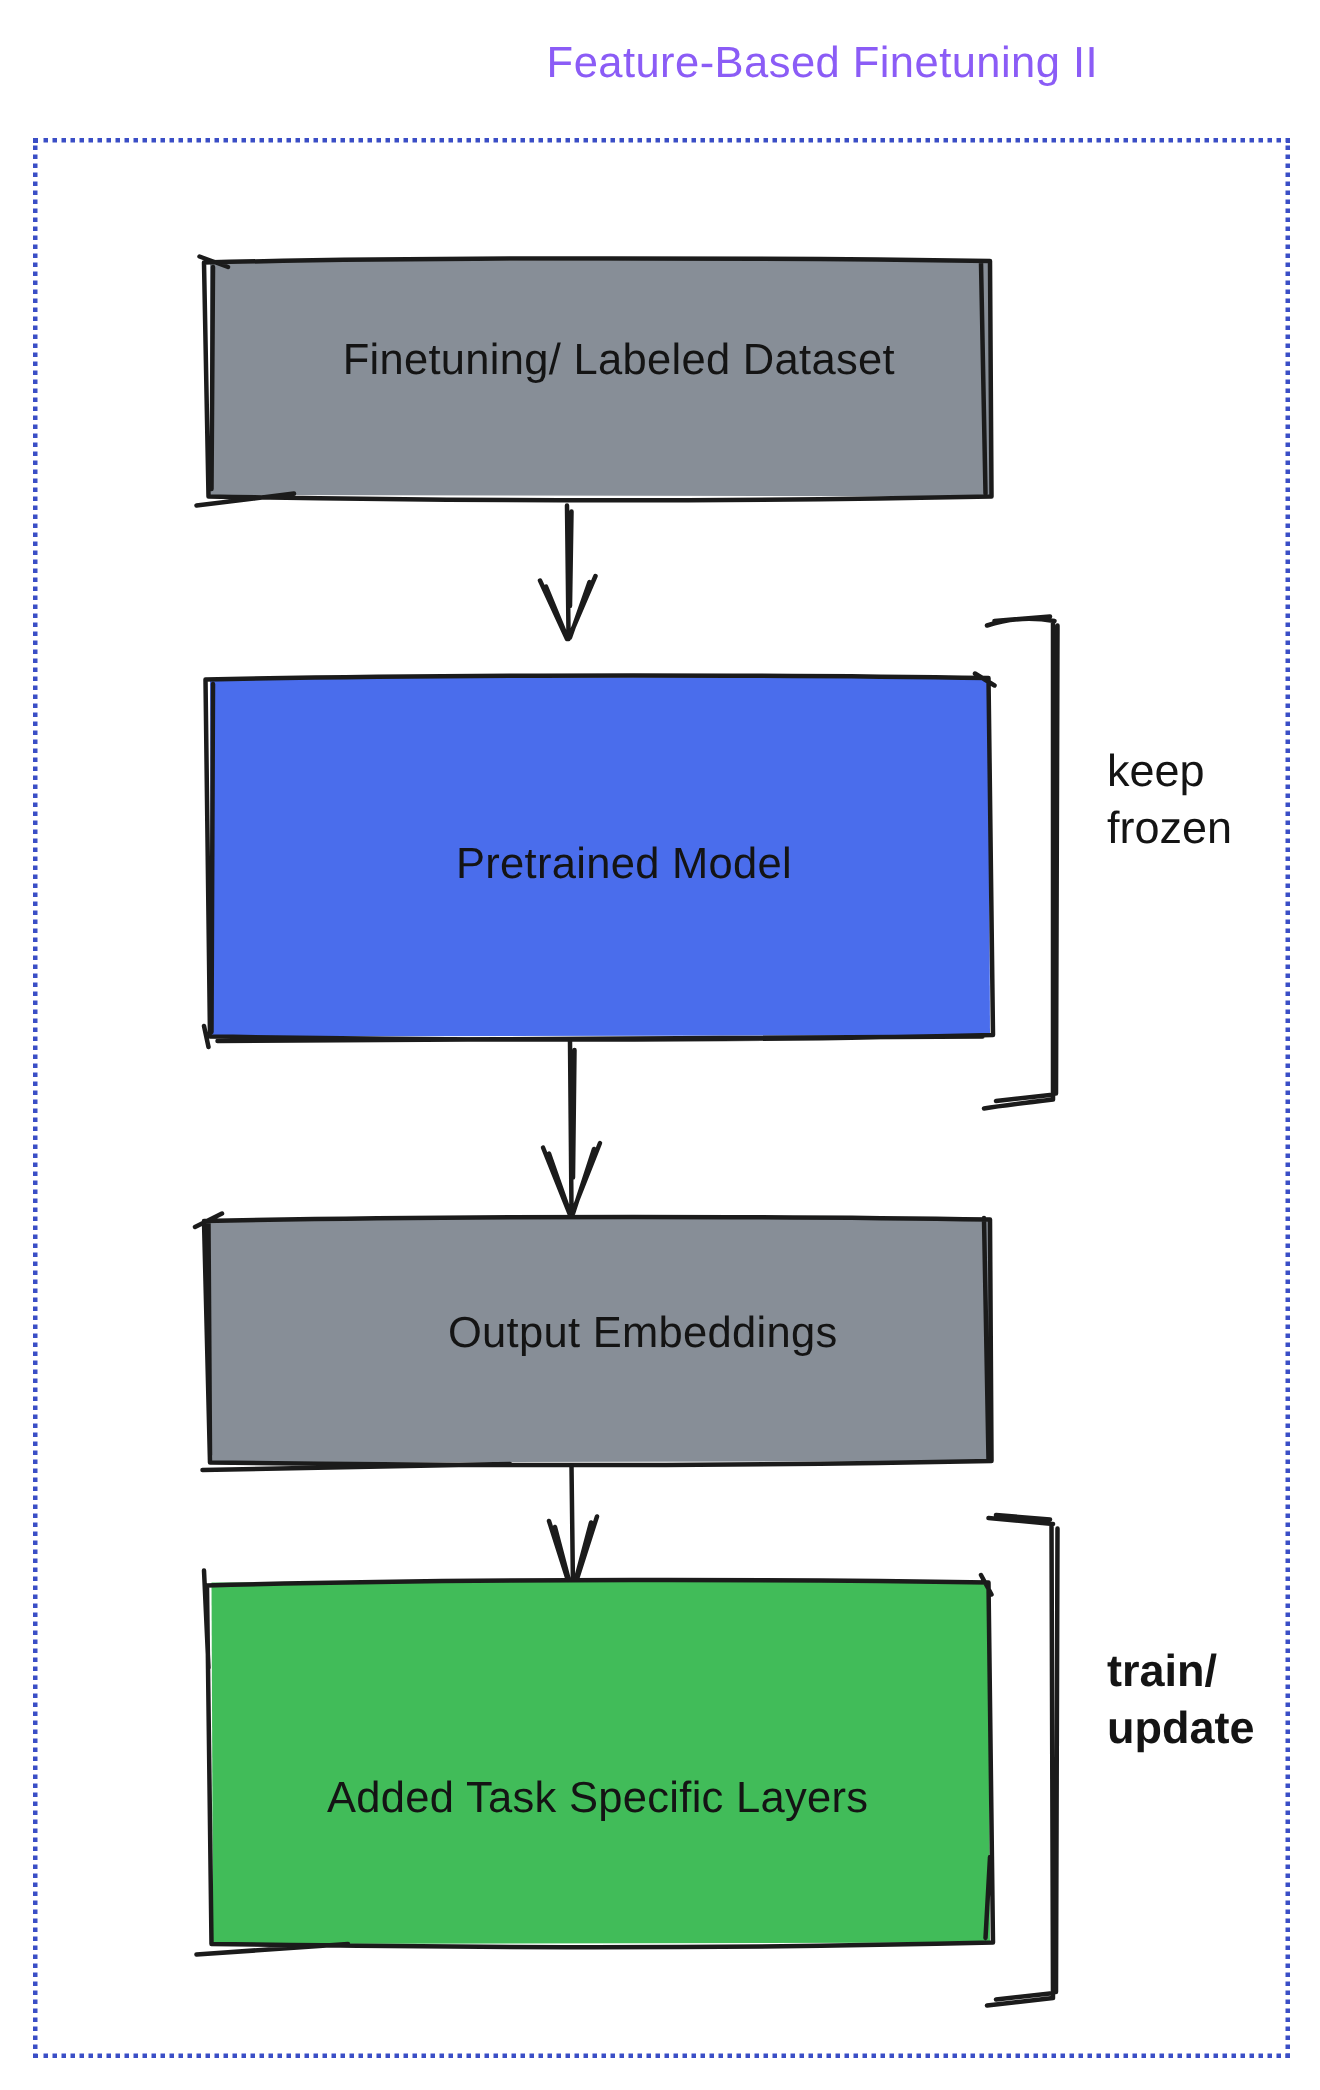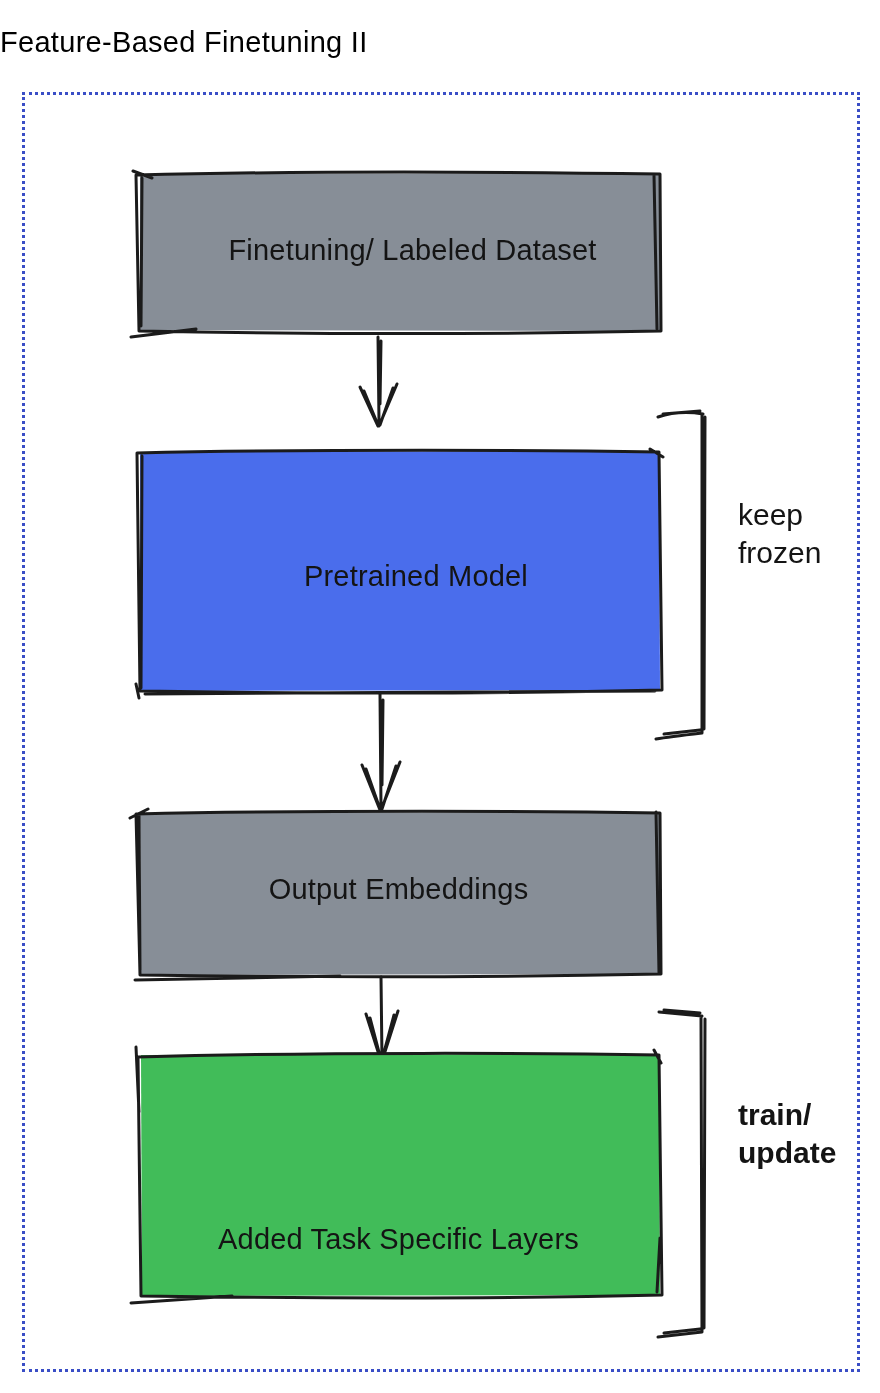--- a/index.html
+++ b/index.html
@@ -10,24 +10,24 @@
     height: 1393px;
     background: #ffffff;
     font-family: "Liberation Sans", sans-serif;
     overflow: hidden;
   }
   .diagram-title {
     position: absolute;
     top: 26px;
     left: 0;
     width: 732px;
-    text-align: left;
+    text-align: right;
     font-size: 29px;
     font-weight: 400;
-    color: #000000;
+    color: #8b5cf6;
     letter-spacing: 0.3px;
   }
   .dashed-frame {
     position: absolute;
     left: 22px;
     top: 92px;
     width: 838px;
     height: 1280px;
     border: 3px dotted #3a4ec6;
   }
@@ -40,24 +40,24 @@
   }
   .box-label {
     position: absolute;
     left: 137px;
     width: 523px;
     text-align: center;
     font-size: 29px;
     color: #141414;
     letter-spacing: 0.2px;
   }
-  .label-dataset    { top: 234px; padding-left: 28px; }
+  .label-dataset    { top: 224px; padding-left: 28px; }
   .label-pretrained { top: 560px; padding-left: 35px; }
-  .label-embeddings { top: 873px; }
-  .label-tasklayers { top: 1223px; }
+  .label-embeddings { top: 873px; margin-left: 30px; }
+  .label-tasklayers { top: 1183px; }
   .side-label {
     position: absolute;
     left: 738px;
     font-size: 30px;
     line-height: 38px;
     color: #141414;
     white-space: pre-line;
     text-align: left;
   }
   .side-keep-frozen  { top: 496px; }

